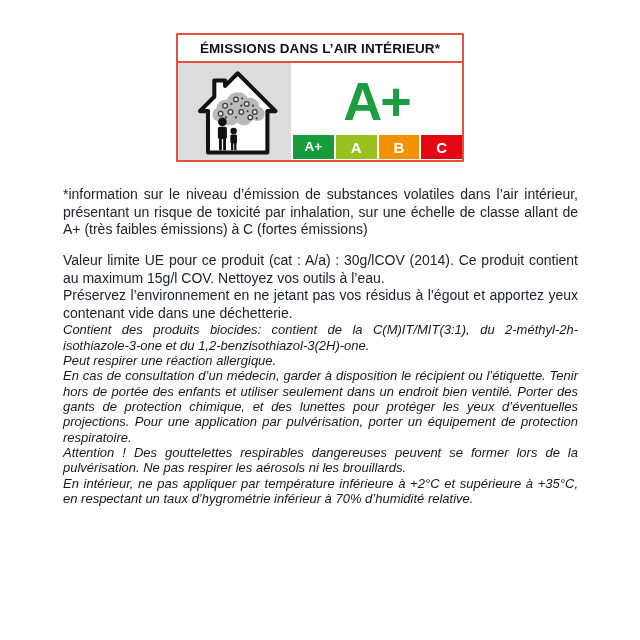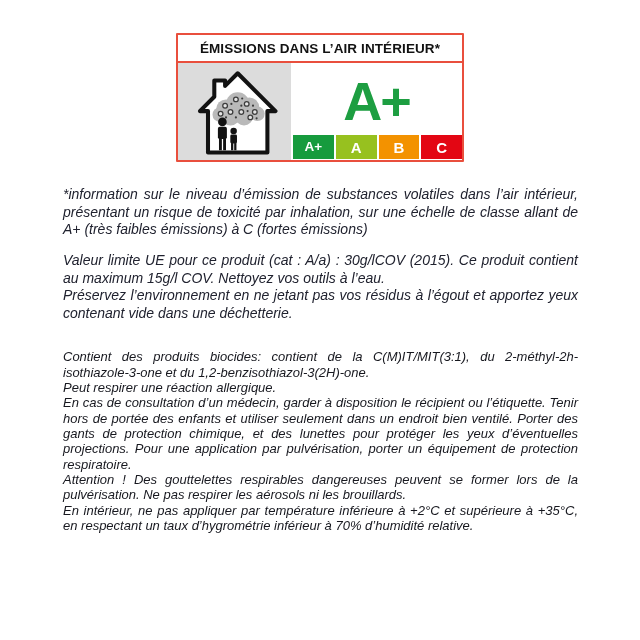--- a/index.html
+++ b/index.html
@@ -34,24 +34,24 @@
   }
   .scale-row { display:flex; gap:2px; height:25px; padding-left:2px; padding-bottom:1px; }
   .scale-cell {
     flex:1; display:flex; align-items:center; justify-content:center;
     color:#ffffff; font-weight:800; font-size:15px; line-height:1;
   }
   .scale-cell.first { font-size:13.5px; }
 
   
   .text-block { position:absolute; left:63px; right:62px; top:186px; color:#20222f; }
-  .text-block p { text-align:justify;font-style:italic; }
+  .text-block p { text-align:justify; }
   .footnote { font-size:14px; line-height:1.26; margin-bottom:13px; }
   .regulatory p { font-size:14px; line-height:1.26; }
-  .warnings { margin-top:27px; }
+  .warnings { }
   .warnings p {
     font-style:italic; font-size:13px; line-height:1.18; color:#17181f;
   }
 </style>
 </head>
 <body>
 
 <div class="page">
 
   <div class="air-label">
@@ -119,21 +119,21 @@
         </div>
       </div>
 
     </div>
   </div>
 
   <div class="text-block">
     <p class="footnote">*information sur le niveau d’émission de substances volatiles dans l’air intérieur, présentant un risque de toxicité par inhalation, sur une échelle de classe allant de A+ (très faibles émissions) à C (fortes émissions)</p>
 
     <div class="regulatory">
-      <p>Valeur limite UE pour ce produit (cat : A/a) : 30g/lCOV (2015). Ce produit contient au maximum 15g/l COV. Nettoyez vos outils à l’eau.</p>
+      <p>Valeur limite UE pour ce produit (cat : A/a) : 30g/lCOV (2014). Ce produit contient au maximum 15g/l COV. Nettoyez vos outils à l’eau.</p>
       <p>Préservez l’environnement en ne jetant pas vos résidus à l’égout et apportez yeux contenant vide dans une déchetterie.</p>
     </div>
 
     <div class="warnings">
       <p>Contient des produits biocides: contient de la C(M)IT/MIT(3:1), du 2-méthyl-2h-isothiazole-3-one et du 1,2-benzisothiazol-3(2H)-one.</p>
       <p>Peut respirer une réaction allergique.</p>
       <p>En cas de consultation d’un médecin, garder à disposition le récipient ou l’étiquette. Tenir hors de portée des enfants et utiliser seulement dans un endroit bien ventilé. Porter des gants de protection chimique, et des lunettes pour protéger les yeux d’éventuelles projections. Pour une application par pulvérisation, porter un équipement de protection respiratoire.</p>
       <p>Attention ! Des gouttelettes respirables dangereuses peuvent se former lors de la pulvérisation. Ne pas respirer les aérosols ni les brouillards.</p>
       <p>En intérieur, ne pas appliquer par température inférieure à +2°C et supérieure à +35°C, en respectant un taux d’hygrométrie inférieur à 70% d’humidité relative.</p>
     </div>

